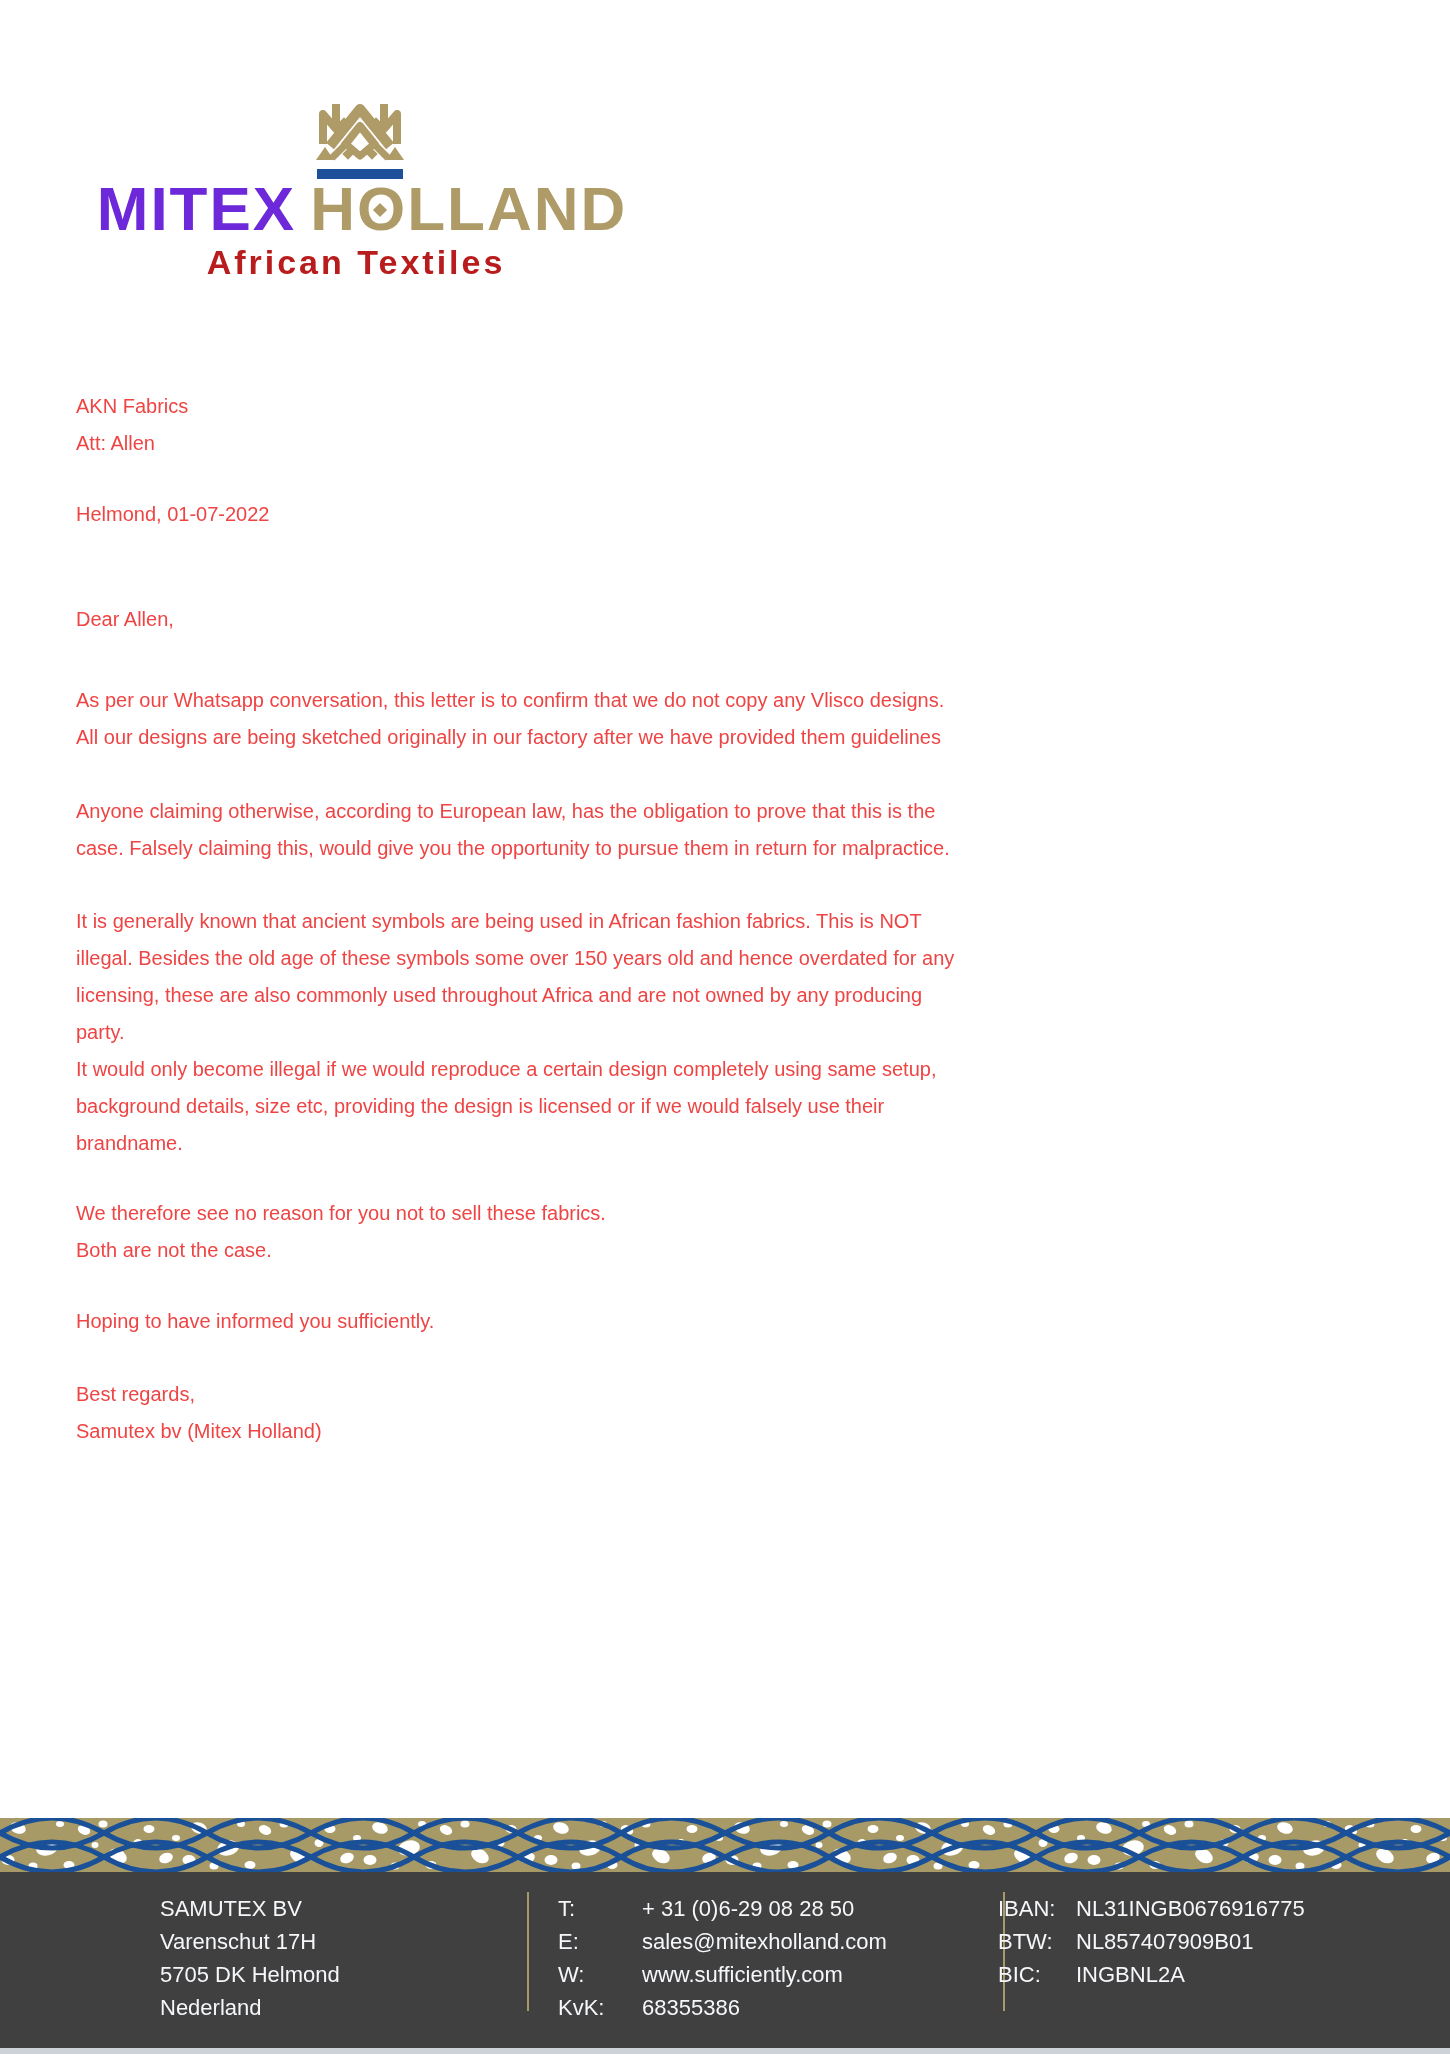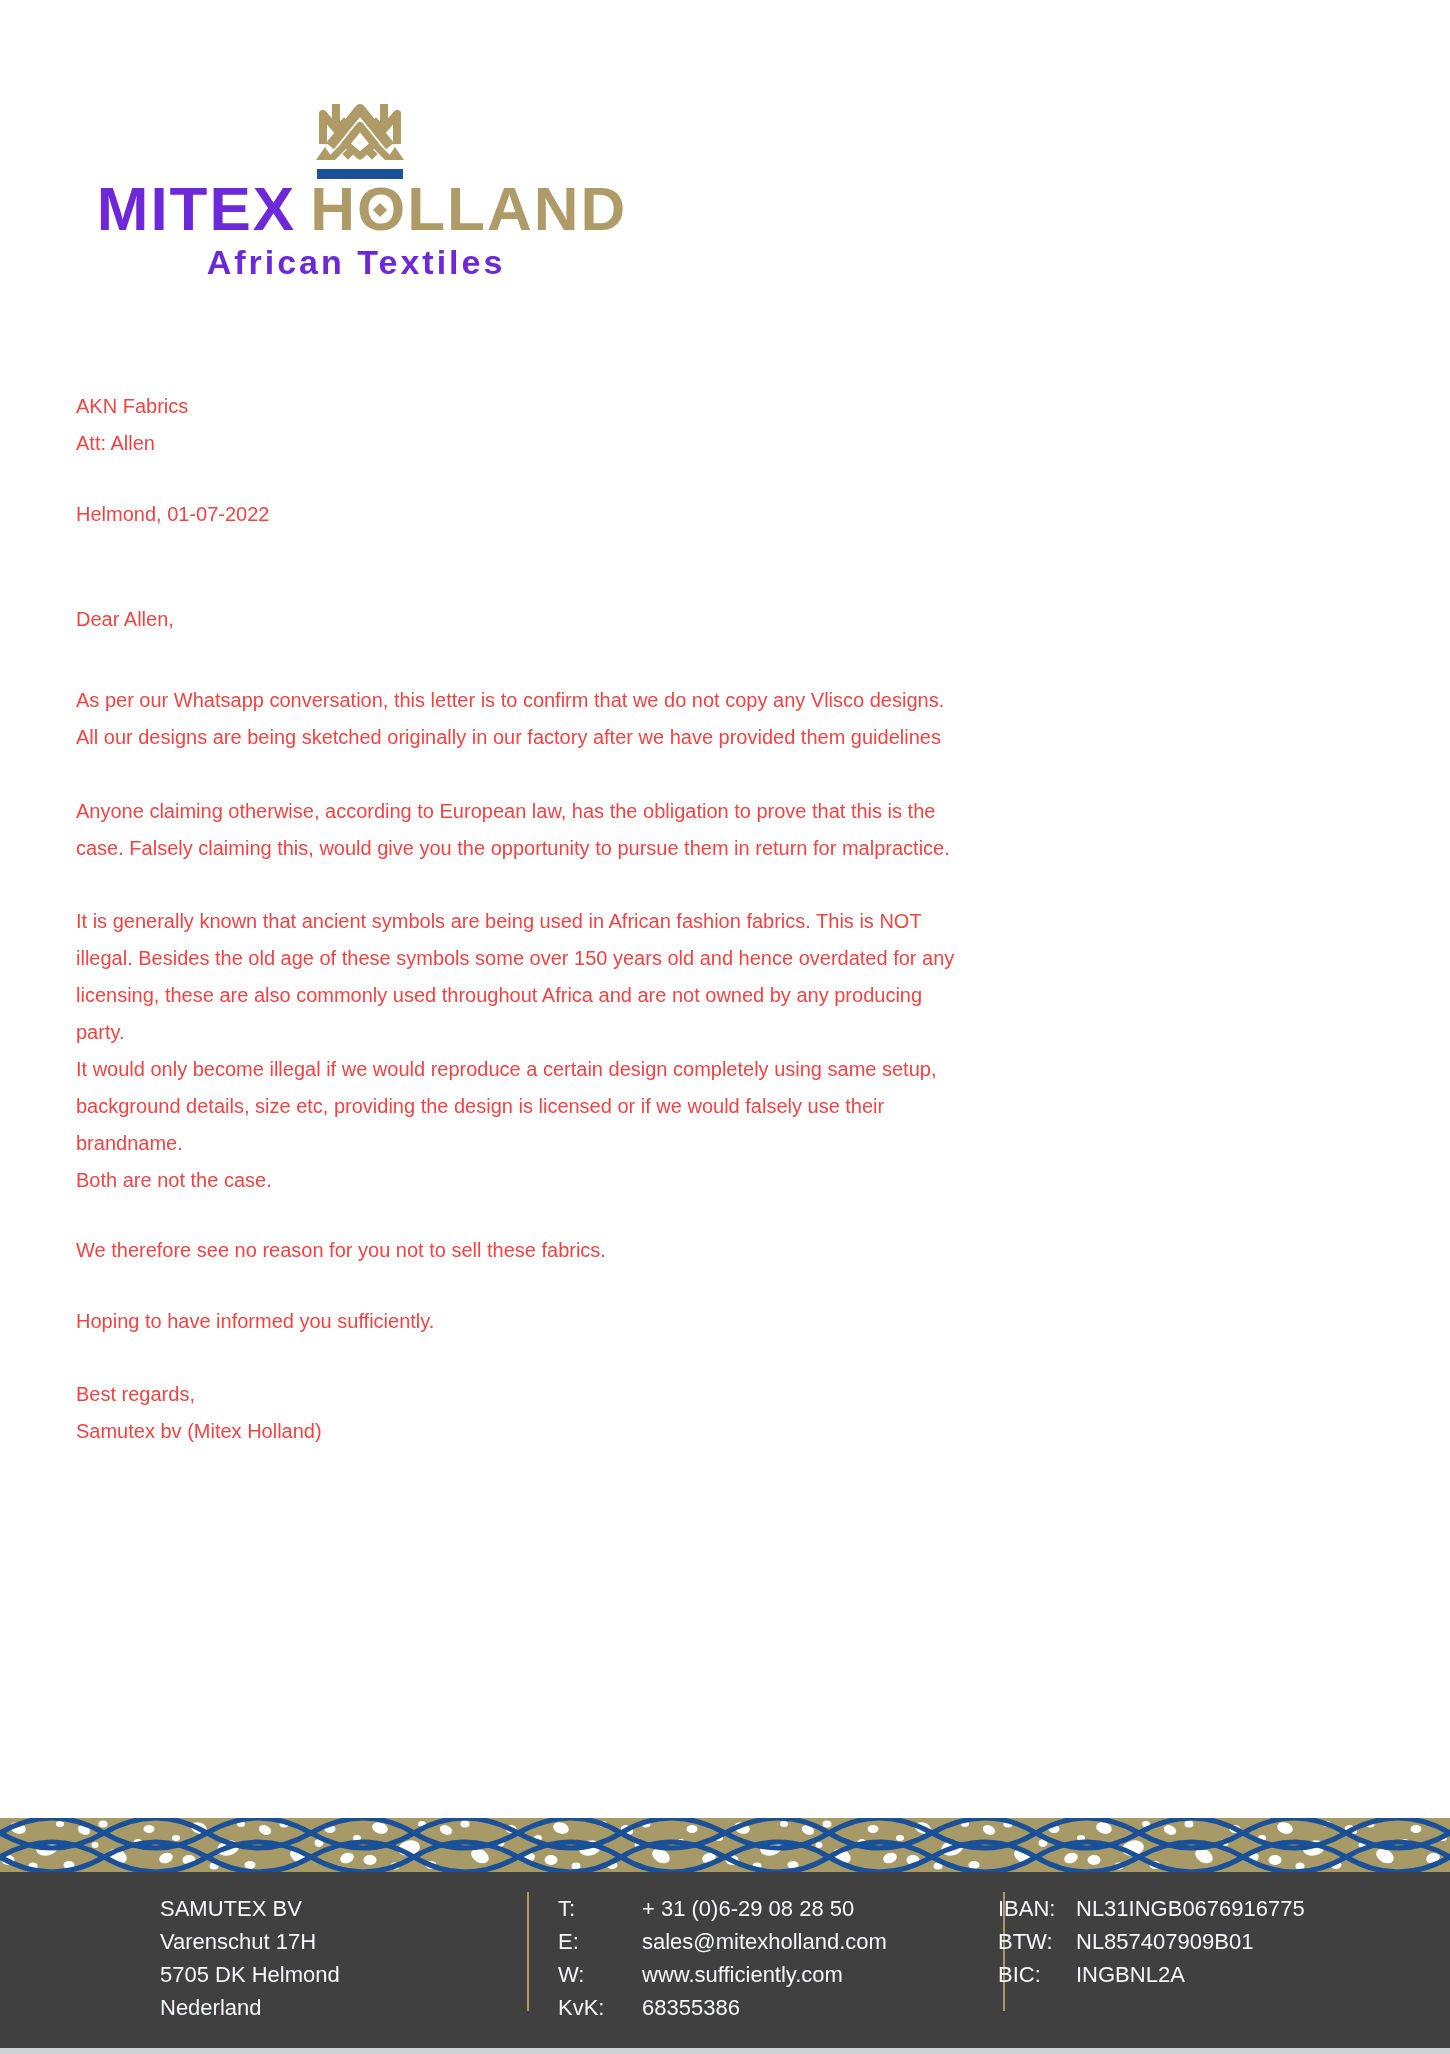--- a/index.html
+++ b/index.html
@@ -15,21 +15,21 @@
     font-size:62px; font-weight:700; letter-spacing:2px; line-height:62px; white-space:nowrap;
   }
   .logo-word .primary   { color:#6d28d9; }
   .logo-word .secondary { color:#AE9B67; margin-left:14px; }
   .o-diamond {
     position:absolute; left:375px; top:205px; width:10px; height:10px;
     background:#AE9B67; transform:rotate(45deg);
   }
   .logo-tagline {
     position:absolute; left:0; top:243px; width:712px; text-align:center;
-    font-size:34px; font-weight:700; color:#6d28d9; letter-spacing:3px;
+    font-size:34px; font-weight:700; color:#b91c1c; letter-spacing:3px;
   }
 
   
   .letter {
     position:absolute; left:76px; top:388px; width:1320px;
     font-size:20px; line-height:37px; color:#ef4444;
   }
   .ln { min-height:37px; white-space:nowrap; }
   .mt34 { margin-top:34px; }
   .mt68 { margin-top:68px; }
@@ -102,23 +102,23 @@
     <div class="ln mt37">Anyone claiming otherwise, according to European law, has the obligation to prove that this is the</div>
     <div class="ln">case. Falsely claiming this, would give you the opportunity to pursue them in return for malpractice.</div>
 
     <div class="ln mt36">It is generally known that ancient symbols are being used in African fashion fabrics. This is NOT</div>
     <div class="ln">illegal. Besides the old age of these symbols some over 150 years old and hence overdated for any</div>
     <div class="ln">licensing, these are also commonly used throughout Africa and are not owned by any producing</div>
     <div class="ln">party.</div>
     <div class="ln">It would only become illegal if we would reproduce a certain design completely using same setup,</div>
     <div class="ln">background details, size etc, providing the design is licensed or if we would falsely use their</div>
     <div class="ln">brandname.</div>
+    <div class="ln mt33">We therefore see no reason for you not to sell these fabrics.</div>
+
     <div class="ln">Both are not the case.</div>
-
-    <div class="ln mt33">We therefore see no reason for you not to sell these fabrics.</div>
     <div class="ln mt34">Hoping to have informed you sufficiently.</div>
     <div class="ln mt36">Best regards,</div>
     <div class="ln">Samutex bv (Mitex Holland)</div>
   </div>
 
   <div class="band">
     <svg width="1450" height="54" viewBox="0 0 1450 54" xmlns="http://www.w3.org/2000/svg">
       <rect width="1450" height="54" fill="#A79A66"></rect>
       <defs>
         <pattern id="blobs" x="0" y="0" width="181" height="54" patternUnits="userSpaceOnUse">

